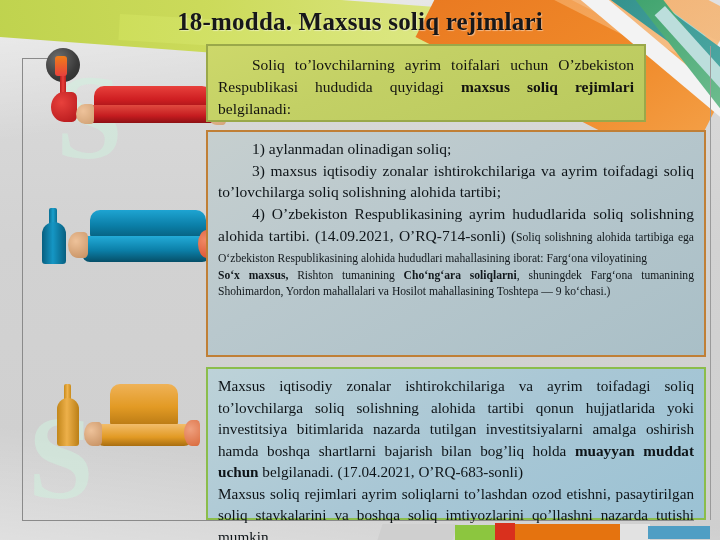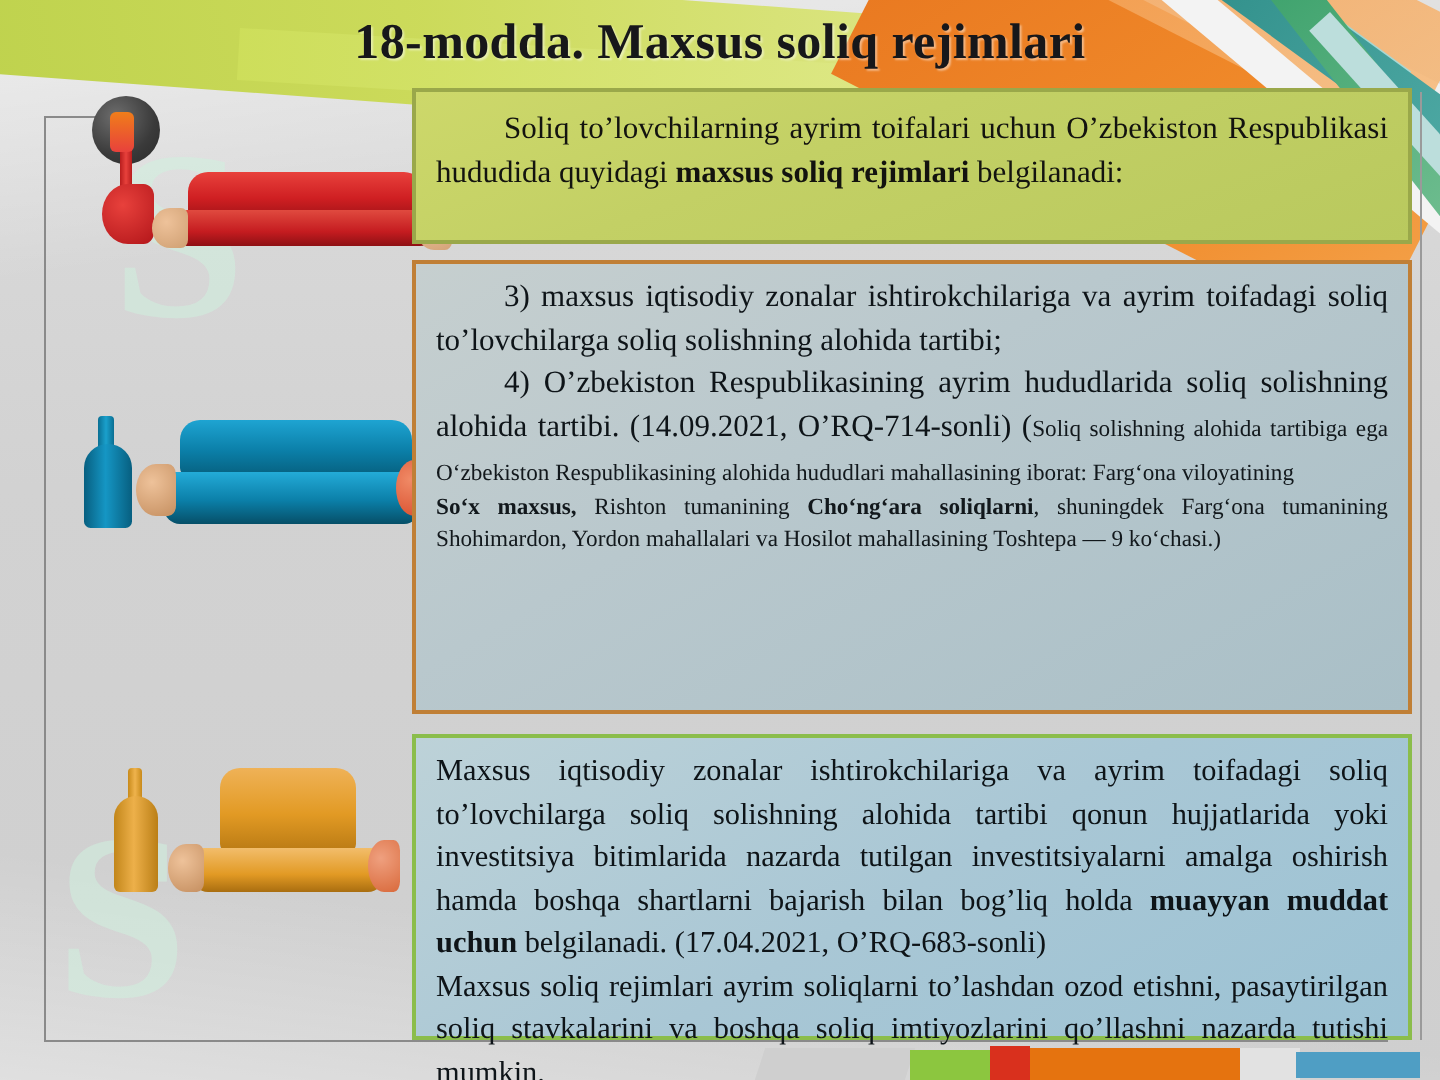--- a/index.html
+++ b/index.html
@@ -180,21 +180,21 @@
     background: radial-gradient(circle at 35% 30%, #6d6d6d 0%, #3a3a3a 60%, #2a2a2a 100%);
   }
   .lamp-pole { position: absolute; }
 
   
   .box {
     position: absolute;
     box-sizing: border-box;
   }
   .box-1 {
-    left: 206px; top: 44px; width: 500px; height: 78px;
+    left: 206px; top: 44px; width: 440px; height: 78px;
     background: linear-gradient(160deg, #cdd86a 0%, #c3d065 40%, #b9c95e 100%);
     border: 2px solid #9aa84a;
     padding: 8px 10px 6px 10px;
     color: #13130f;
     font-size: 15.5px;
     line-height: 1.42;
     text-align: justify;
   }
   .box-2 {
     left: 206px; top: 130px; width: 500px; height: 227px;
@@ -293,20 +293,21 @@
     <div class="sofa-seat" style="left:46px; top:54px; width:96px; height:22px; background:linear-gradient(180deg,#f2bd6b 0%, #e29a24 60%, #a96e10 100%);"></div>
     <div class="sofa-arm-l" style="left:34px; top:52px; width:18px; height:24px; background:radial-gradient(circle at 40% 35%, #eec29a 0%, #c58f60 100%);"></div>
     <div class="sofa-arm-r" style="left:134px; top:50px; width:16px; height:26px; background:radial-gradient(circle at 40% 35%, #efa07f 0%, #d96a3c 100%);"></div>
   </div>
 
   <div class="box box-1">
     <span class="indent"><span>Soliq to’lovchilarning ayrim toifalari uchun O’zbekiston Respublikasi hududida quyidagi </span><b>maxsus soliq rejimlari</b><span> belgilanadi:</span></span>
   </div>
 
   <div class="box box-2">
+    <span class="indent">1) aylanmadan olinadigan soliq;</span>
     <span class="indent">3) maxsus iqtisodiy zonalar ishtirokchilariga va ayrim toifadagi soliq to’lovchilarga soliq solishning alohida tartibi;</span>
     <span class="indent"><span>4) O’zbekiston Respublikasining ayrim hududlarida soliq solishning alohida tartibi. (14.09.2021, O’RQ-714-sonli) (</span><span class="small-note" style="display:inline">Soliq solishning alohida tartibiga ega O‘zbekiston Respublikasining alohida hududlari mahallasining iborat: Farg‘ona viloyatining </span></span>
     <span class="small-note"><b>So‘x maxsus,</b><span> Rishton tumanining </span><b>Cho‘ng‘ara soliqlarni</b><span>, shuningdek Farg‘ona tumanining Shohimardon, Yordon mahallalari va Hosilot mahallasining Toshtepa — 9 ko‘chasi.)</span></span>
   </div>
 
   <div class="box box-3">
     <span class="noindent"><span>Maxsus iqtisodiy zonalar ishtirokchilariga va ayrim toifadagi soliq to’lovchilarga soliq solishning alohida tartibi qonun hujjatlarida yoki investitsiya bitimlarida nazarda tutilgan investitsiyalarni amalga oshirish hamda boshqa shartlarni bajarish bilan bog’liq holda </span><b>muayyan muddat uchun</b><span> belgilanadi. (17.04.2021, O’RQ-683-sonli)</span></span>
     <span class="noindent">Maxsus soliq rejimlari ayrim soliqlarni to’lashdan ozod etishni, pasaytirilgan soliq stavkalarini va boshqa soliq imtiyozlarini qo’llashni nazarda tutishi mumkin.</span>
   </div>
 

